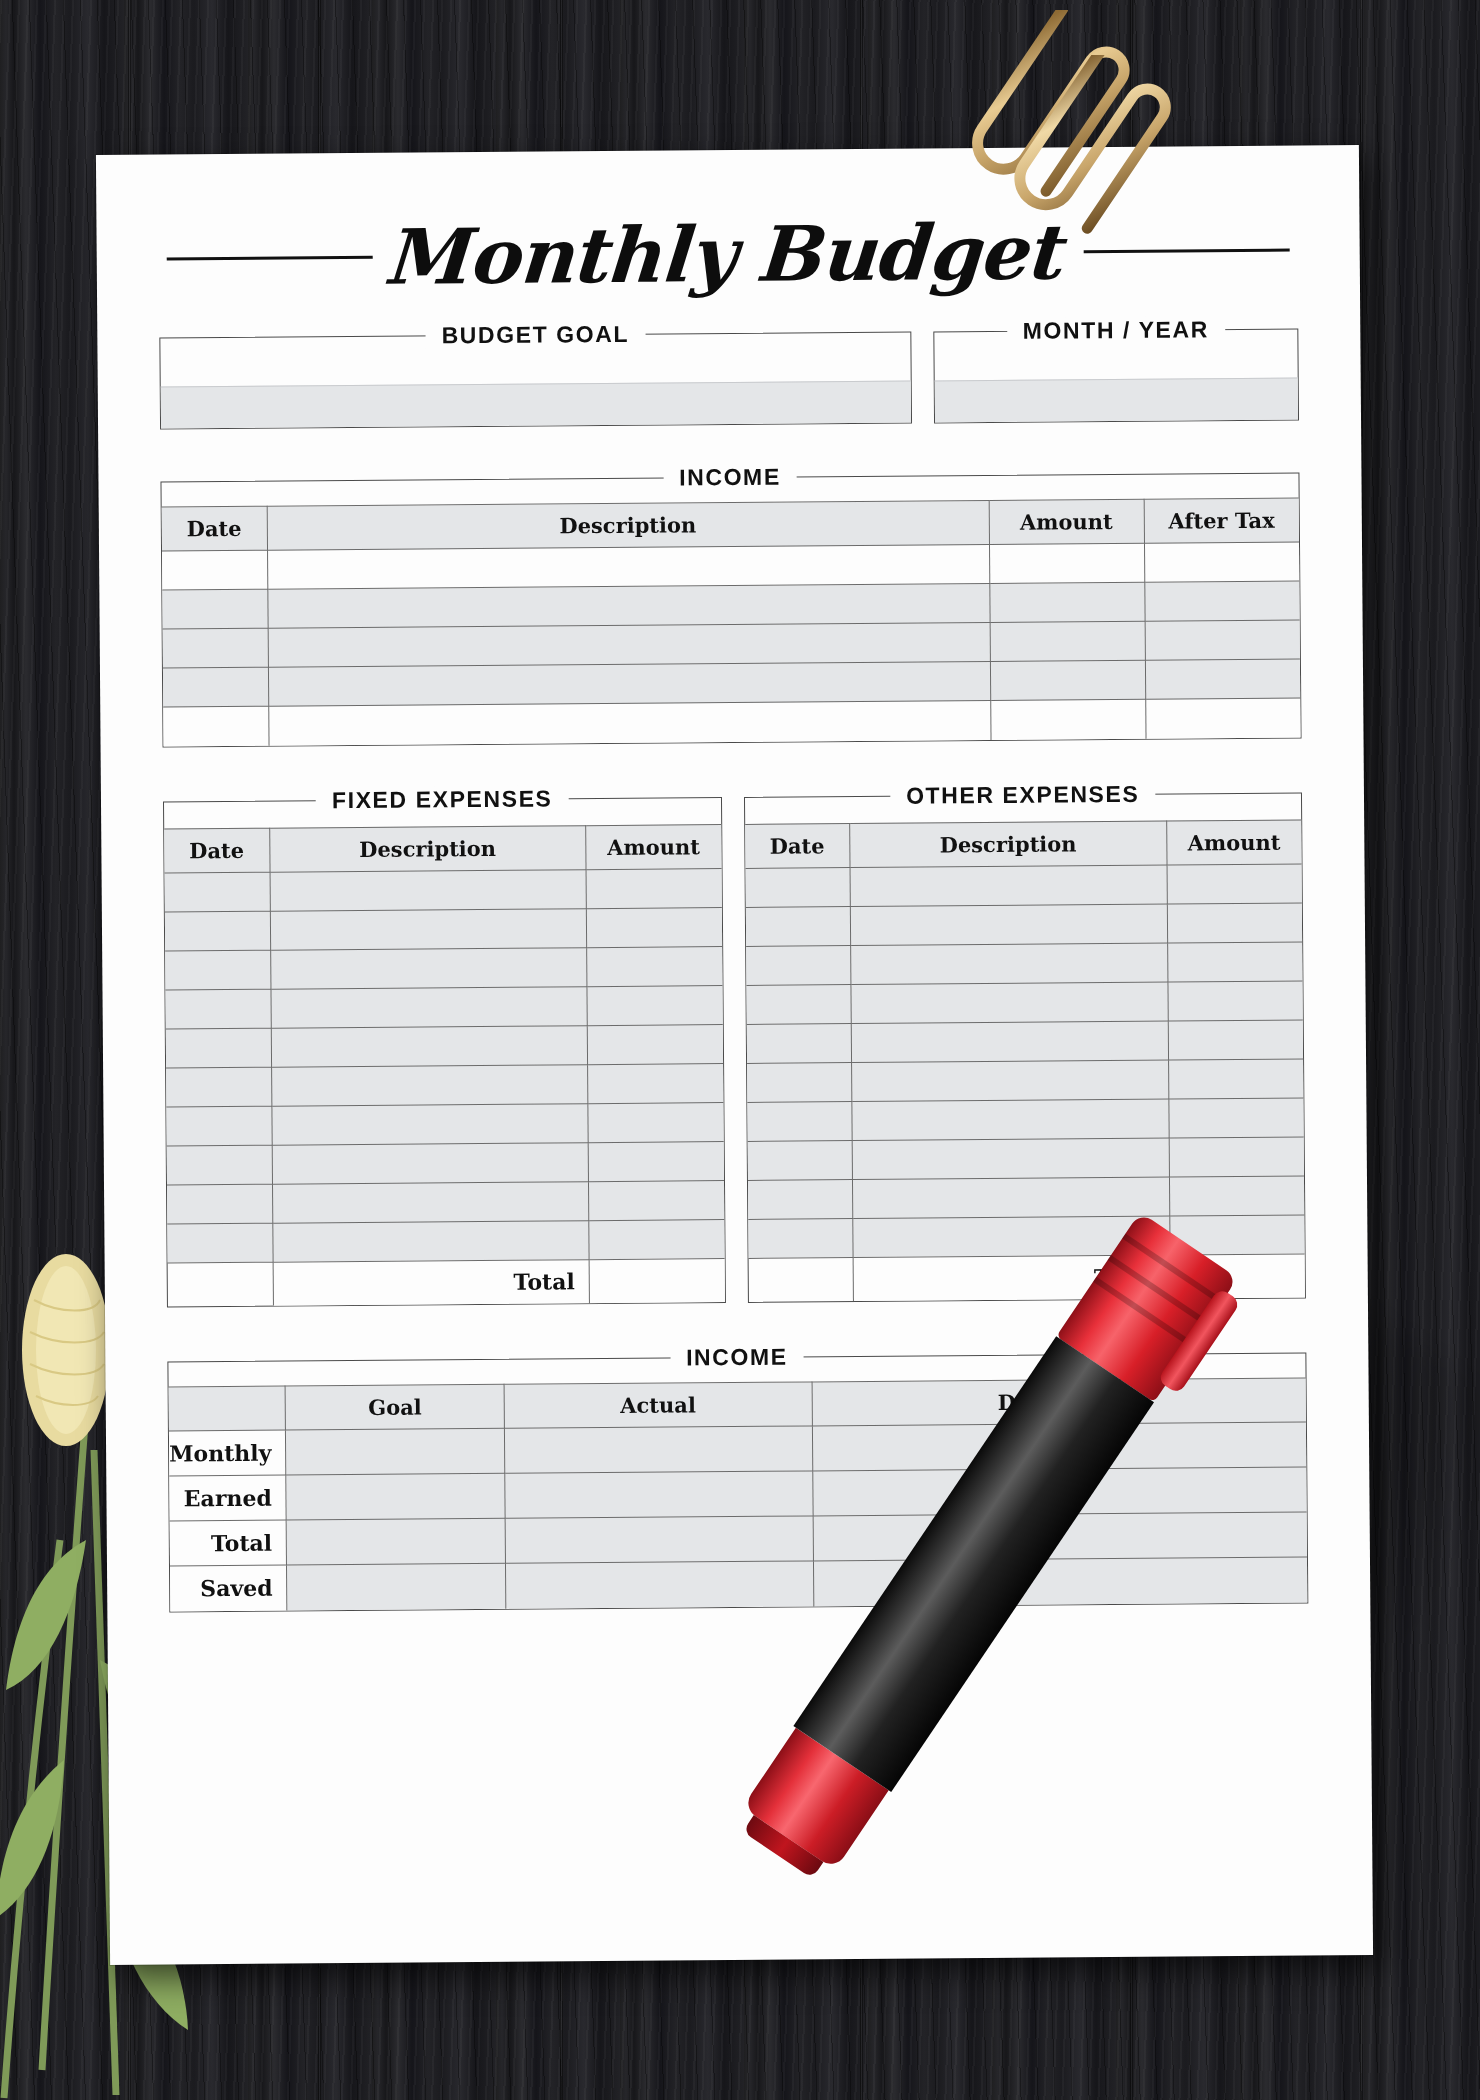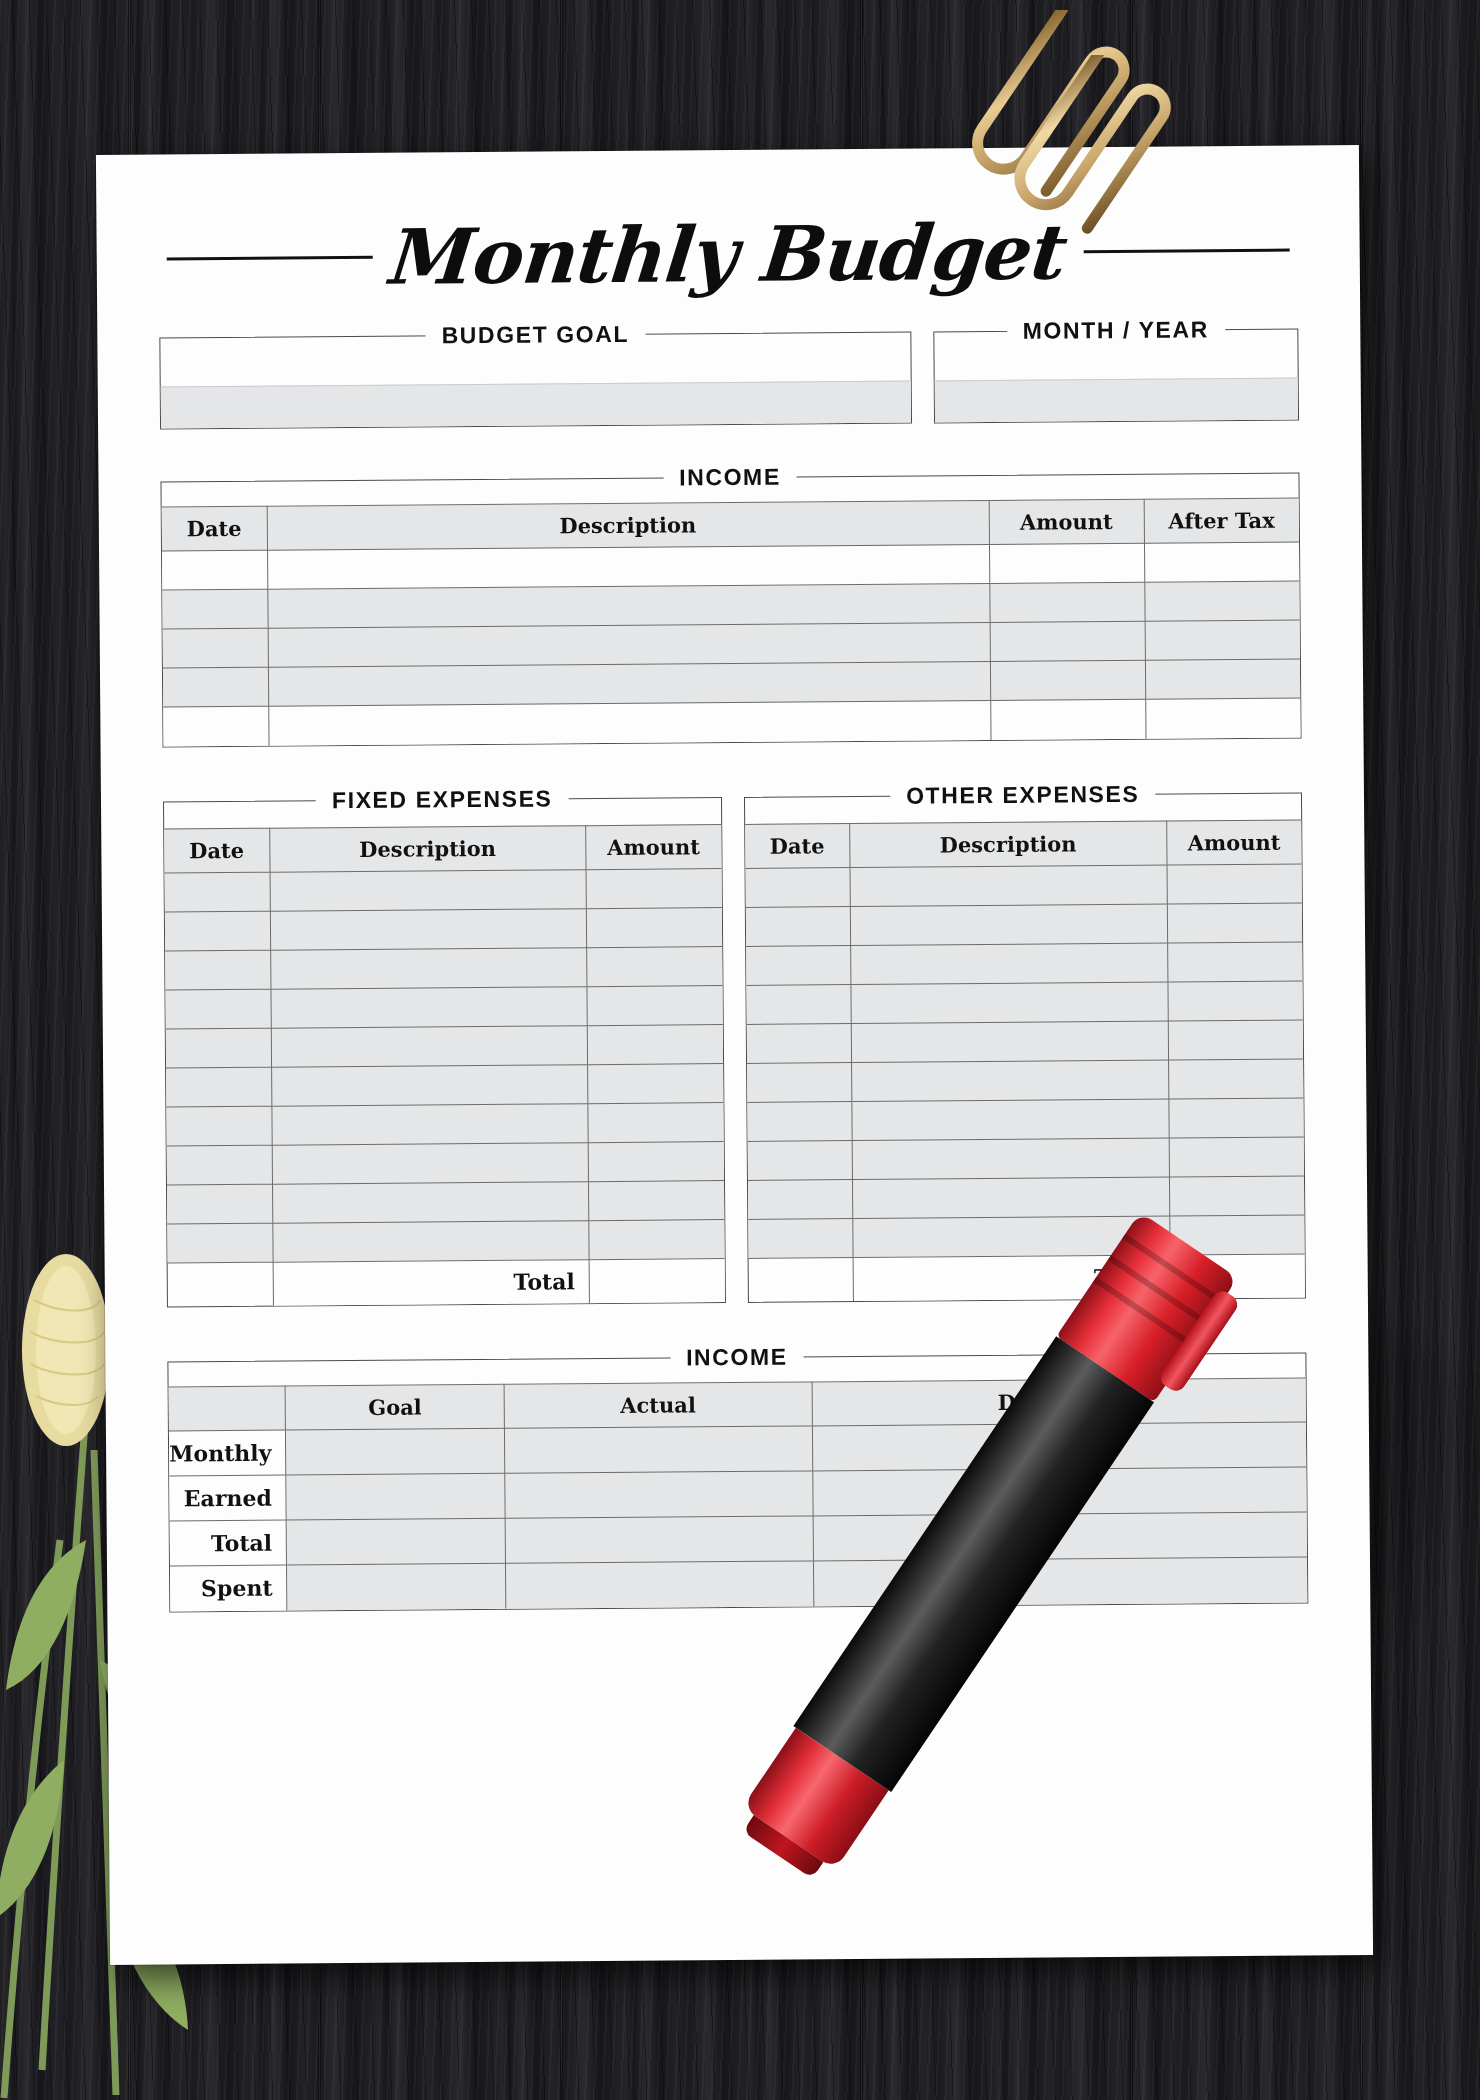--- a/index.html
+++ b/index.html
@@ -433,21 +433,21 @@
             <td class="cell"></td>
             <td class="cell"></td>
           </tr>
           <tr>
             <td class="rowhead">Total</td>
             <td class="cell"></td>
             <td class="cell"></td>
             <td class="cell"></td>
           </tr>
           <tr>
-            <td class="rowhead">Spent</td>
+            <td class="rowhead">Saved</td>
             <td class="cell"></td>
             <td class="cell"></td>
             <td class="cell"></td>
           </tr>
         </tbody>
       </table>
     </div>
   </div>
 </div>
 

